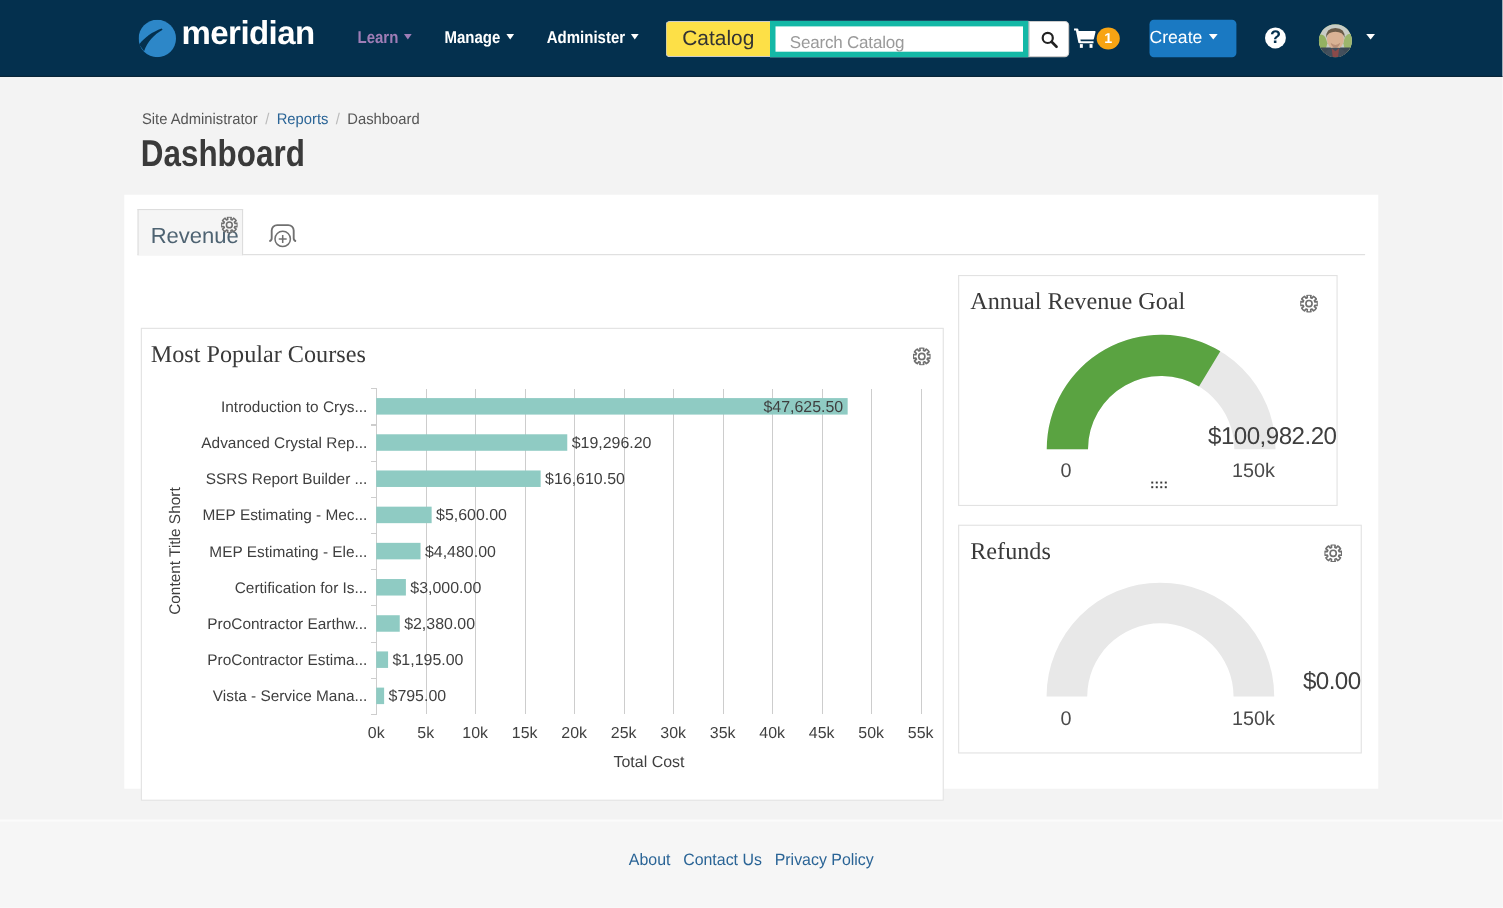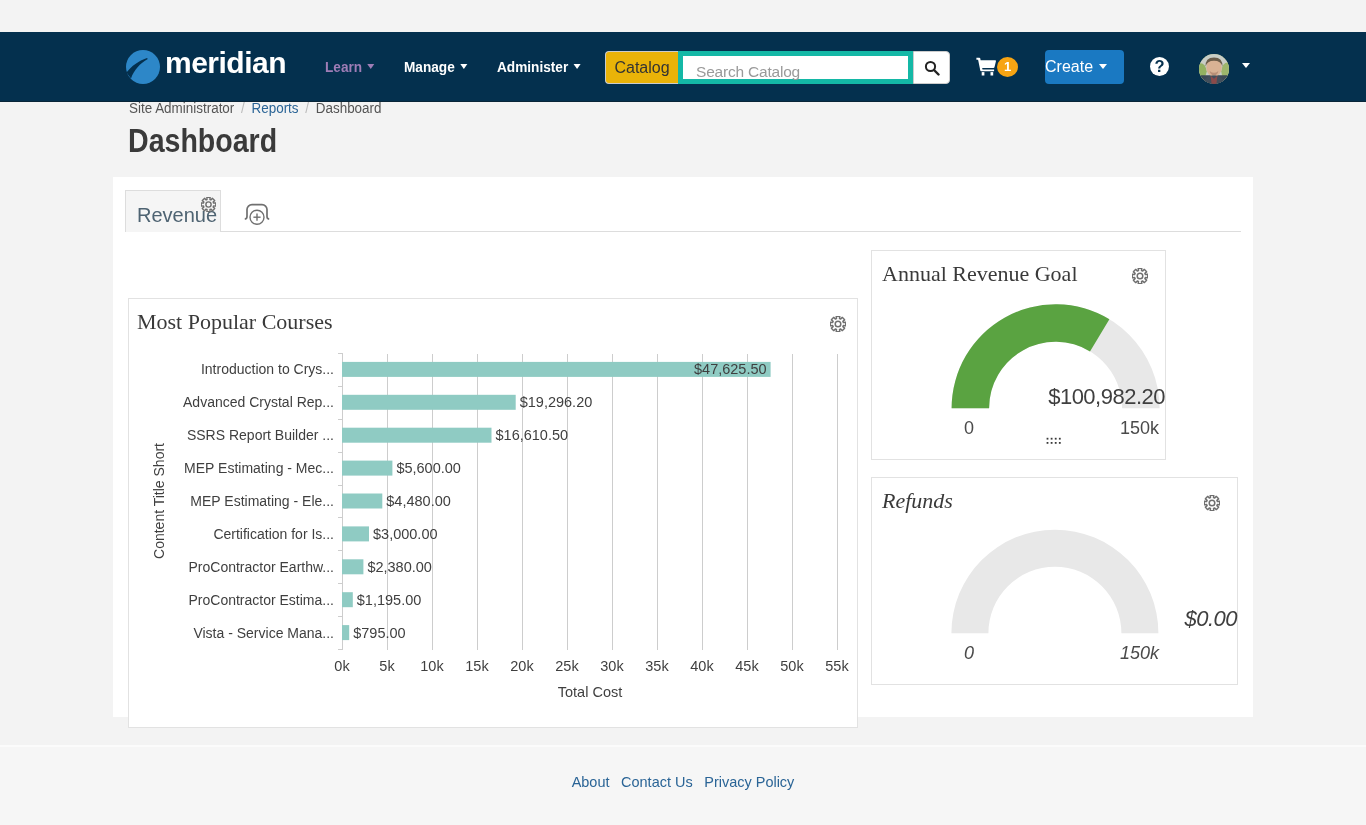--- a/index.html
+++ b/index.html
@@ -1,31 +1,31 @@
 <!DOCTYPE html>
 <html><head>
 <meta charset="utf-8">
 <style>
 * { margin:0; padding:0; box-sizing:border-box; }
 html,body { width:1366px; height:825px; }
 body { font-family:"Liberation Sans", sans-serif; background:#f3f3f3; position:relative; overflow:hidden; }
 
 
-#navbar { position:absolute; left:0; top:0; width:1366px; height:70px; background:#04304e; border-bottom:1px solid #092538;margin-top:32px; }
+#navbar { position:absolute; left:0; top:0; width:1366px; height:70px; background:#04304e; border-bottom:1px solid #092538; }
 #logo-circle { position:absolute; left:126px; top:18px; width:34px; height:34px; }
 #logo-text { position:absolute; left:165px; top:14px; color:#fff; font-size:30px; font-weight:bold; letter-spacing:-0.5px; }
 .navlink { position:absolute; top:0; height:70px; line-height:70px; font-size:15.5px; font-weight:bold; color:#fff; transform:scaleX(0.88); transform-origin:left; }
 .caret { display:inline-block; width:0; height:0; border-left:4.5px solid transparent; border-right:4.5px solid transparent; border-top:5px solid currentColor; vertical-align:middle; margin-left:6px; margin-top:-2px; }
 #nav-learn { left:325px; color:#9f7db6; }
 #nav-manage { left:404px; }
 #nav-admin { left:497px; }
 
 
 #searchgroup { position:absolute; left:605px; top:19px; height:33px; display:flex; }
-#catalog-btn { width:73px; background:#eab308; color:#333; font-size:16px; text-align:center; line-height:31px; border:1px solid #ccc; border-right:none; border-radius:4px 0 0 4px; }
+#catalog-btn { width:95px; background:#fde047; color:#333; font-size:19px; text-align:center; line-height:31px; border:1px solid #ccc; border-right:none; border-radius:4px 0 0 4px; }
 #search-input { width:235px; background:#fff; border:5px solid #14b8a6; color:#9a9a9a; font-size:15.5px; line-height:31px; padding-left:13px; letter-spacing:-0.2px; }
 #search-btn { width:37px; background:#fff; border:1px solid #ccc; border-left:1px solid #ccc; border-radius:0 4px 4px 0; position:relative; }
 
 
 #cart { position:absolute; left:976px; top:25px; }
 #cart-badge { position:absolute; left:997px; top:25px; width:21px; height:20px; border-radius:50%; background:#f7a413; color:#fff; font-size:13px; font-weight:bold; text-align:center; line-height:20px; }
 #create-btn { position:absolute; left:1045px; top:18px; width:79px; height:34px; background:#1a79c2; border-radius:4px; color:#fff; font-size:16px; text-align:left; line-height:34px; }
 #help { position:absolute; left:1150px; top:25px; width:19px; height:19px; border-radius:50%; background:#fff; color:#04304e; font-weight:bold; font-size:16.5px; text-align:center; line-height:19.5px; }
 #avatar { position:absolute; left:1199px; top:22px; width:30px; height:30px; border-radius:50%; overflow:hidden; background:#7da05c; }
 #avatar-caret { position:absolute; left:1236px; top:33px; color:#fff; }
@@ -40,22 +40,22 @@
 #panel { position:absolute; left:113px; top:177px; width:1140px; height:540px; background:#fff; }
 #tabline { position:absolute; left:12px; top:54px; width:1116px; height:1px; background:#ddd; }
 #tab { position:absolute; left:12px; top:13px; width:96px; height:42px; background:#f5f5f5; border:1px solid #ddd; border-bottom:none; z-index:2; }
 #tab-label { position:absolute; left:11px; top:13px; font-size:20px; color:#4e6372; }
 #tab-gear { position:absolute; left:75px; top:6px; }
 #addtab { position:absolute; left:131px; top:26px; }
 
 
 .card { position:absolute; background:#fff; border:1px solid #e2e2e2; }
 #card-chart { left:128px; top:250px; width:730px; height:430px;margin-top:48px; }
-#card-annual { left:871px; top:250px; width:295px; height:210px; }
-#card-refunds { left:871px; top:477px; width:367px; height:208px;font-style:italic; }
+#card-annual { left:871px; top:250px; width:345px; height:210px; }
+#card-refunds { left:871px; top:477px; width:367px; height:208px; }
 .card-title { position:absolute; left:8px; top:10px; font-family:"Liberation Serif", serif; font-size:22px; color:#3a3a3a; }
 .card-gear { position:absolute; right:17px; top:17px; }
 
 .gauge-val { position:absolute; width:100%; text-align:right; font-size:22px; color:#3f3f3f; letter-spacing:-0.5px; }
 .gauge-lbl { position:absolute; font-size:18px; color:#4a4a4a; }
 
 #footer-line { position:absolute; left:0; top:745px; width:1366px; height:2px; background:#fbfbfb; }
 #footer-bg { position:absolute; left:0; top:747px; width:1366px; height:78px; background:#f6f6f6; }
 #footer-links { position:absolute; left:0; top:773px; width:1366px; text-align:center; font-size:15px; transform:scaleX(0.965); transform-origin:center; }
 #footer-links a { color:#2a6496; text-decoration:none; margin:0 6px; }

